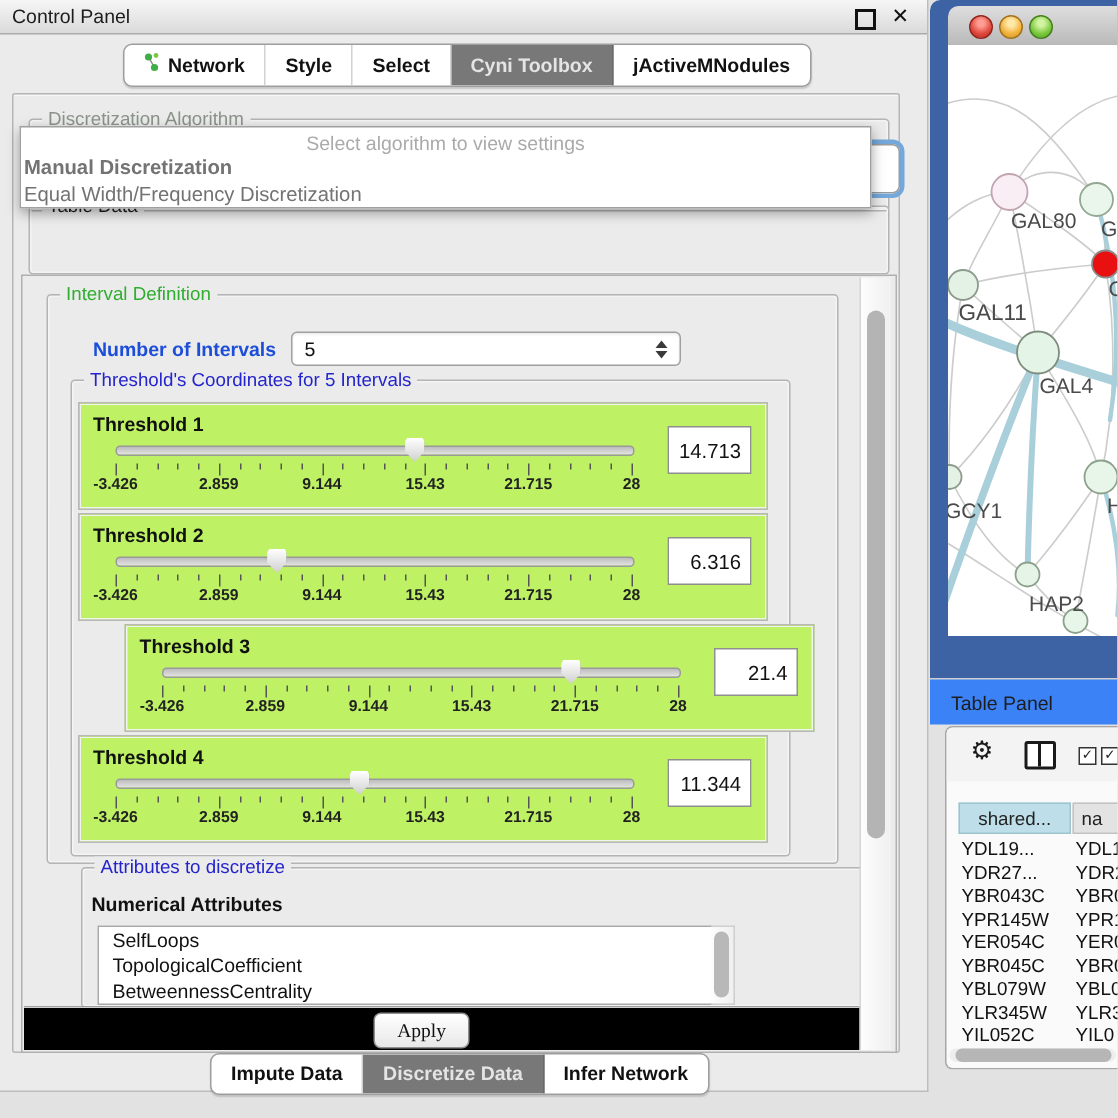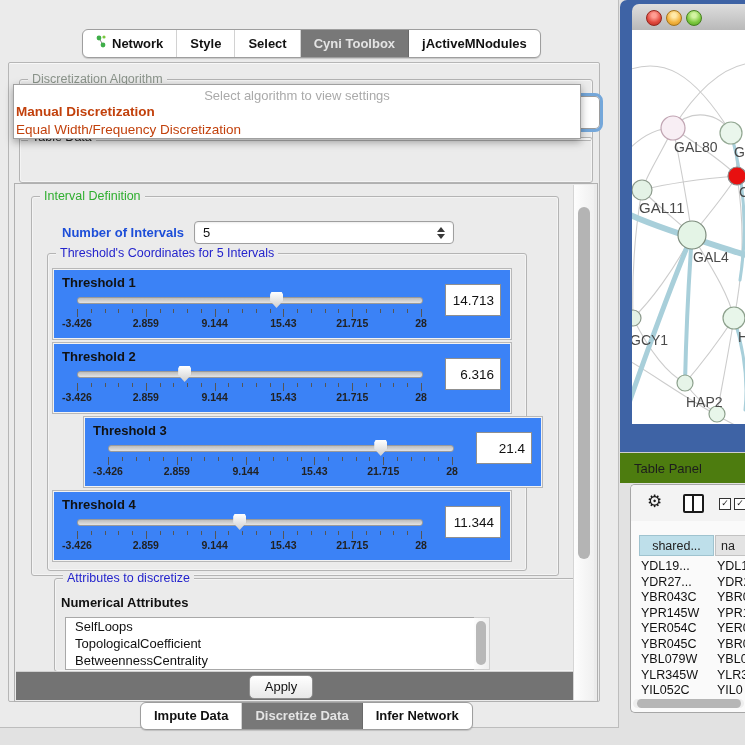--- a/index.html
+++ b/index.html
@@ -27,21 +27,21 @@
   .grouptitle{position:absolute;top:-8px;left:8px;padding:0 4px;background:#ebebeb;font-size:12.5px;white-space:nowrap;}
 
   
   #algo-group{left:10px;top:16px;width:572px;height:60px;}
   #algo-title{color:#8a938a;}
   #algo-combo{left:20px;top:30px;width:568px;height:33px;background:#fff;border:3px solid var(--accent-blue);border-radius:8px;box-shadow:inset 0 0 0 1px #9b9b9b;}
 
   
   #algo-popup{left:4px;top:21px;width:566px;height:53px;background:#fff;border:1px solid #a0a0a0;box-shadow:0 3px 8px rgba(0,0,0,.35);z-index:5;}
   .popup-ph{font-size:13px;color:#aaa;text-align:center;padding-top:3px;height:15px;}
-  .popup-item{font-size:13.5px;color:#c2410c;padding:1px 2px;height:16px;}
+  .popup-item{font-size:13.5px;color:#737373;padding:1px 2px;height:16px;}
   .popup-item.bold{font-weight:bold;}
 
   
   #tabledata-group{left:10px;top:74px;width:572px;height:44px;}
   .combo{background:#fff;border:1px solid #9f9f9f;border-radius:4px;font-size:13px;color:#111;display:flex;align-items:center;padding:0 8px;box-shadow:inset 0 1px 2px rgba(0,0,0,.08);}
   .combo .stepper{margin-left:auto;display:flex;flex-direction:column;gap:2px;align-items:center;}
   .tri-up{width:0;height:0;border-left:4px solid transparent;border-right:4px solid transparent;border-bottom:5px solid #3a3a3a;}
   .tri-dn{width:0;height:0;border-left:4px solid transparent;border-right:4px solid transparent;border-top:5px solid #3a3a3a;}
   #tabledata-combo{left:20px;top:88px;width:561px;height:21px;}
 
@@ -50,52 +50,52 @@
   #vscroll{position:absolute;right:3px;top:1px;bottom:1px;width:20px;background:linear-gradient(90deg,#fdfdfd,#f0f0f0);border-left:1px solid #d5d5d5;}
   #vscroll .thumb{position:absolute;left:4px;width:12px;top:22px;height:352px;background:#b4b4b4;border-radius:7px;}
 
   #interval-group{left:16px;top:12px;width:526px;height:378px;}
   #interval-title{color:var(--green-title);}
   #noi-label{left:30px;top:28px;font-size:13px;font-weight:bold;color:#1d4ed8;}
   #noi-combo{left:162px;top:24px;width:242px;height:21px;}
 
   #thr-group{left:15px;top:56px;width:478px;height:316px;}
   #thr-group-title{color:var(--blue-title);font-size:12.5px;}
-  .thr-box{position:absolute;left:4px;width:458px;height:70px;border:1px solid #b8b8b8;background:#3b82f6;box-shadow:inset 0 0 0 1px #f2f2f2;}
+  .thr-box{position:absolute;left:4px;width:458px;height:70px;border:1px solid #b8b8b8;background:#bef264;box-shadow:inset 0 0 0 1px #f2f2f2;}
   .thr-title{position:absolute;left:9px;top:6px;font-size:13px;font-weight:bold;color:#111;}
   .thr-track{position:absolute;left:24px;top:28px;width:344px;height:5px;border-radius:3px;background:linear-gradient(#bdbdbd,#e3e3e3);border:1px solid #9a9a9a;}
   .thr-thumb{position:absolute;top:-6px;width:13px;height:16px;background:linear-gradient(#ffffff,#cfcfcf);clip-path:polygon(10% 0,90% 0,100% 15%,100% 55%,50% 100%,0 55%,0 15%);filter:drop-shadow(0 0 1px #777);}
   .thr-ticks{position:absolute;left:24px;top:40px;width:344px;height:8px;}
   .thr-ticks i{position:absolute;top:0;width:1px;background:#555;}
   .thr-labels{position:absolute;left:24px;top:48px;width:344px;height:12px;}
   .thr-labels span{position:absolute;transform:translateX(-50%);font-size:10.5px;font-weight:bold;color:#222;white-space:nowrap;}
   .thr-value{position:absolute;right:10px;top:15px;width:56px;height:32px;background:#fff;border:1px solid #8f8f8f;font-size:13.5px;color:#111;text-align:right;line-height:32px;padding-right:6px;box-sizing:border-box;}
 
   #attr-group{left:39px;top:394px;width:520px;height:92px;}
   #attr-title{color:var(--blue-title);}
   #attr-label{left:6px;top:16px;font-size:13px;font-weight:bold;color:#111;}
   #attr-list{left:10px;top:38px;width:408px;height:51px;background:#fff;border:1px solid #a8a8a8;overflow:hidden;font-size:13px;color:#111;}
   #attr-list div{padding:1px 0 1px 9px;height:15px;}
   #attr-vscroll{left:419px;top:38px;width:15px;height:51px;background:linear-gradient(90deg,#fdfdfd,#efefef);border:1px solid #cfcfcf;border-left:none;}
   #attr-vscroll .thumb{position:absolute;left:2px;width:10px;top:3px;height:44px;background:#b8b8b8;border-radius:6px;}
 
-  #apply-strip{left:1px;right:24px;bottom:1px;height:28px;background:#737373;border-top:1px solid #d0d0d0;}
+  #apply-strip{left:1px;right:24px;bottom:1px;height:28px;background:#000000;border-top:1px solid #d0d0d0;font-family:Liberation Serif, serif;}
   #apply-btn{left:233px;top:3px;width:62px;height:22px;background:linear-gradient(#ffffff,#e8e8e8);border:1px solid #8f8f8f;border-radius:5px;font-size:13px;color:#111;text-align:center;line-height:21px;}
 
   
   #net-window{left:620px;top:0;width:125px;height:452px;background:var(--frame-blue);border-top-left-radius:7px;}
   #net-titlebar{left:12px;top:4px;width:113px;height:26px;background:linear-gradient(#dedede,#b9b9b9);border-top-left-radius:7px;border-bottom:1px solid #8e8e8e;}
   .light{position:absolute;top:6px;width:14px;height:14px;border-radius:50%;}
   #light-red{left:14px;background:radial-gradient(circle at 50% 32%,#ff9d92 18%,#e0473c 60%,#b02c22);border:1px solid #92251c;}
   #light-yellow{left:34px;background:radial-gradient(circle at 50% 32%,#ffe9a8 18%,#f2b23c 60%,#cf8f21);border:1px solid #a3731b;}
   #light-green{left:54px;background:radial-gradient(circle at 50% 32%,#d2f3a1 18%,#7cc83d 60%,#539e24);border:1px solid #45801e;}
   #net-canvas{left:12px;top:30px;width:113px;height:394px;background:#fff;}
 
   
-  #tp-titlebar{left:620px;top:452px;width:125px;height:30px;background:#4d7c0f;border-top:1px solid #cfcfcf;}
+  #tp-titlebar{left:620px;top:452px;width:125px;height:30px;background:#3b82f6;border-top:1px solid #cfcfcf;}
   #tp-title{left:14px;top:8px;font-size:13px;color:#1d1d1d;}
   #tp-panel{left:630px;top:484px;width:115px;height:227px;background:#fafafa;border:1px solid #a6a6a6;border-radius:5px 0 0 5px;border-right:none;overflow:hidden;}
   #tp-toolbar{left:0;top:0;width:100%;height:36px;background:#f3f3f3;}
   #gear{left:16px;top:6px;font-size:17px;color:#1a1a1a;}
   #col-icon{left:52px;top:9px;width:17px;height:15px;border:2px solid #1a1a1a;border-radius:2px;background:#fff;}
   #col-icon i{position:absolute;left:7px;top:0;bottom:0;width:2px;background:#1a1a1a;}
   .cbx{position:absolute;top:13px;width:10px;height:10px;border:1.5px solid #333;background:#fff;font-size:9px;line-height:9px;text-align:center;color:#222;font-weight:bold;}
   #cbx1{left:88px;} #cbx2{left:103px;}
   .th-cell{position:absolute;top:50px;height:21px;font-size:12.5px;color:#222;line-height:21px;box-sizing:border-box;}
   #th1{left:8px;width:75px;background:var(--header-blue);border:1px solid #9fc3cf;text-align:center;}
@@ -105,20 +105,25 @@
   .tp-c1{position:absolute;left:2px;} .tp-c2{position:absolute;left:78px;}
   #hscroll{left:2px;top:214px;width:111px;height:9px;background:#eee;border-radius:5px;}
   #hscroll .thumb{position:absolute;left:4px;top:0;width:104px;height:9px;background:#b6b6b6;border-radius:5px;}
 </style>
 </head>
 <body>
 
 <div id="desktop">
 
   <div id="cp-window" class="abs">
+    <div id="cp-titlebar" class="abs">
+      <span id="cp-title" class="abs">Control Panel</span>
+      <span id="cp-float" class="abs"></span>
+      <span id="cp-close" class="abs">✕</span>
+    </div>
 
     <div id="top-tabs" class="abs tabbar">
         <div class="tab">
           <span><svg width="11" height="13" viewBox="0 0 11 13">
               <line x1="3" y1="3" x2="7" y2="10" stroke="#8a8a8a"></line>
               <circle cx="3" cy="3" r="2.4" fill="#3fae49"></circle>
               <circle cx="7" cy="10" r="2.4" fill="#3fae49"></circle>
               <circle cx="8" y="2" cy="2" r="1.6" fill="#7cc83d"></circle>
             </svg></span>
           <span>Network</span>

